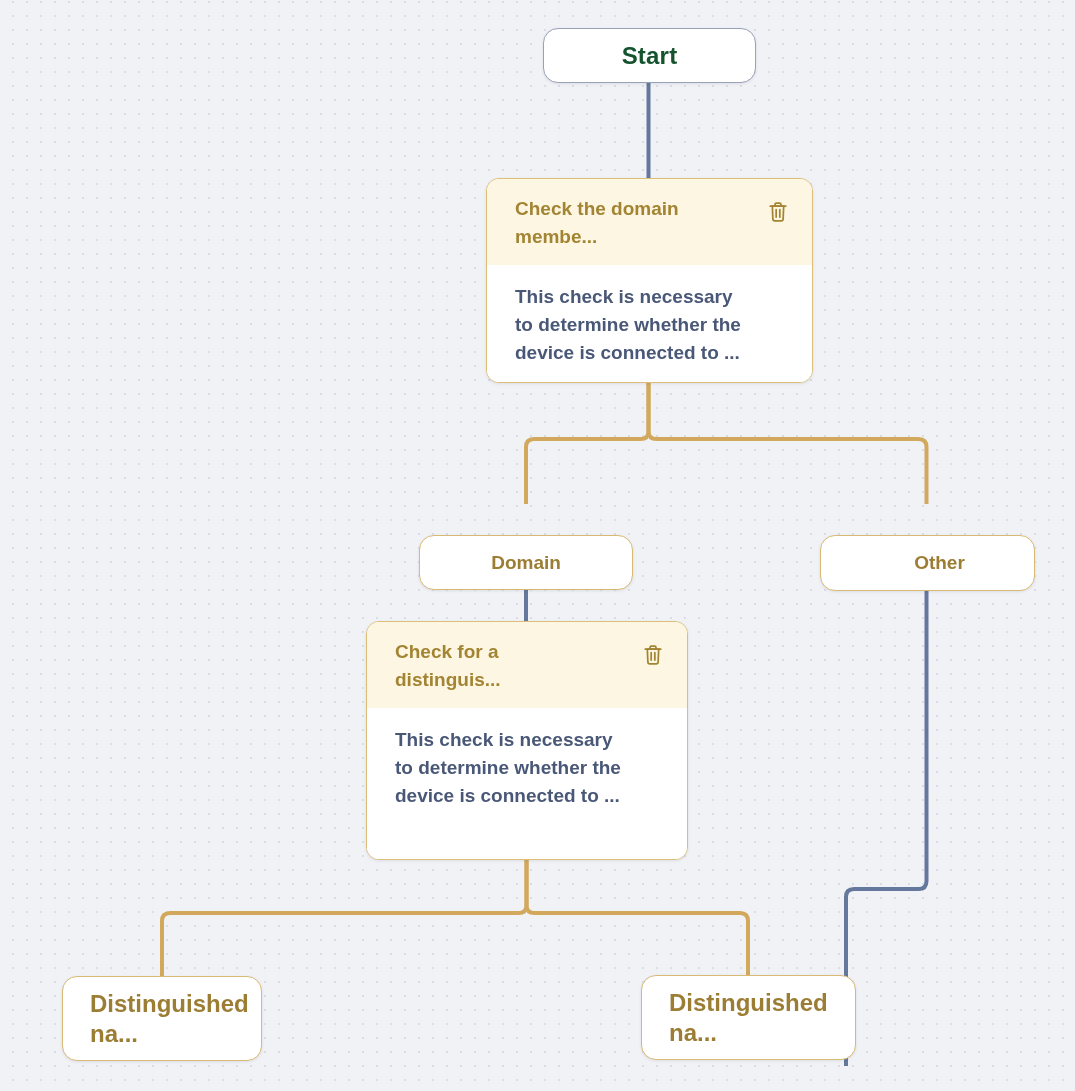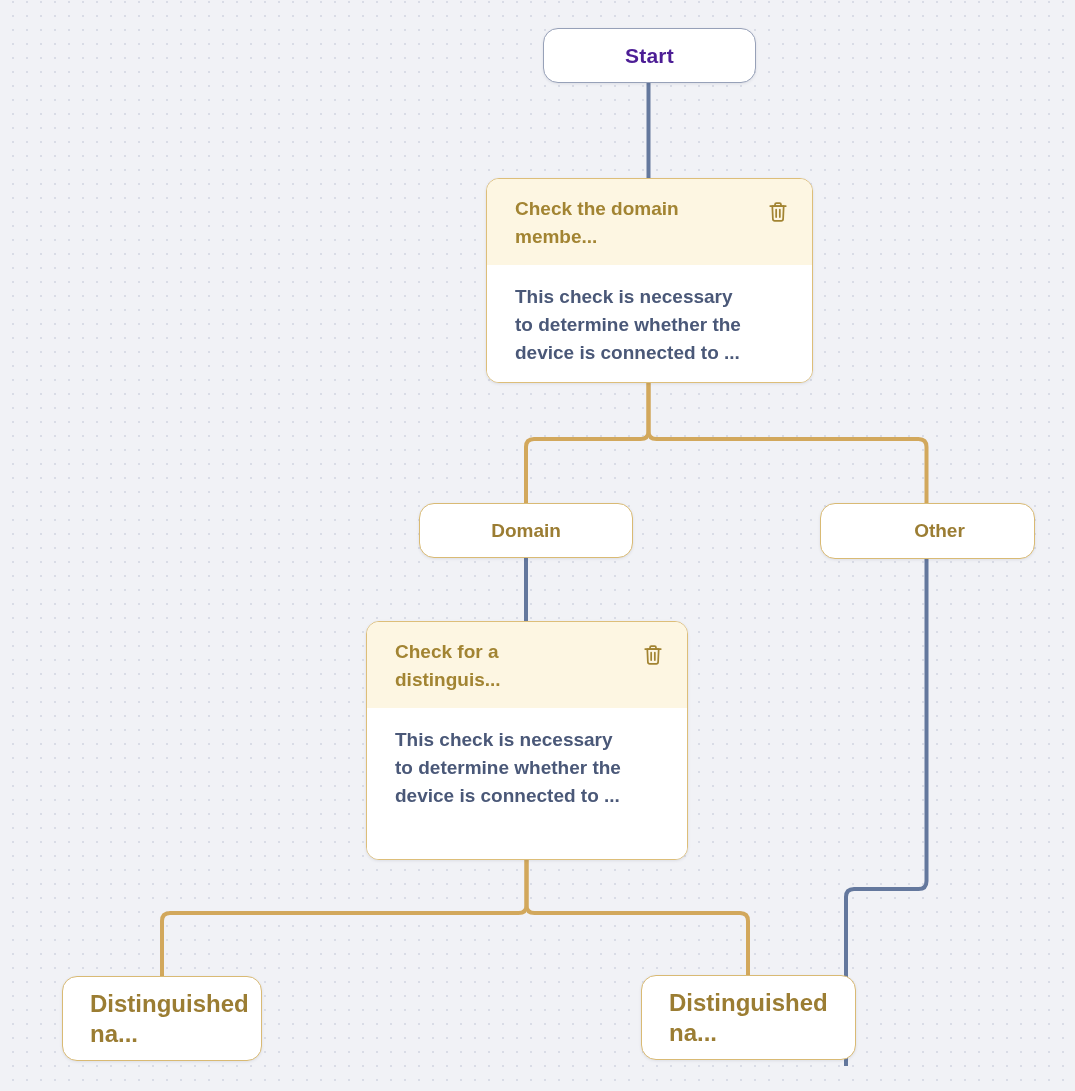--- a/index.html
+++ b/index.html
@@ -27,30 +27,30 @@
     z-index: 2;
     background: #ffffff;
     box-sizing: border-box;
     box-shadow: 0 1px 3px rgba(40,50,80,0.10);
   }
   .start-node {
     left: 543px; top: 28px; width: 213px; height: 55px;
     border: 1.6px solid #97a1b8;
     border-radius: 15px;
     display: flex; align-items: center; justify-content: center;
-    color: #4c1d95;
-    font-size: 21px; font-weight: 700;
+    color: #14532d;
+    font-size: 24px; font-weight: 700;
     letter-spacing: 0.2px;
   }
   .branch-node {
     border: 1.6px solid #d9ba74;
     border-radius: 15px;
     display: flex; align-items: center; justify-content: center;
     color: #9b7d33;
-    font-size: 19px; font-weight: 700;
+    font-size: 19px; font-weight: 700; margin-top: 32px;
   }
   .branch-domain { left: 419px; top: 503px; width: 214px; height: 55px; }
   .branch-other  { left: 820px; top: 503px; width: 215px; height: 56px; padding-left: 24px; }
   .leaf-node {
     border: 1.6px solid #d9ba74;
     border-radius: 15px;
     color: #9b7d33;
     font-size: 24px; font-weight: 700;
     line-height: 30px;
     display: flex; flex-direction: column; justify-content: center;

